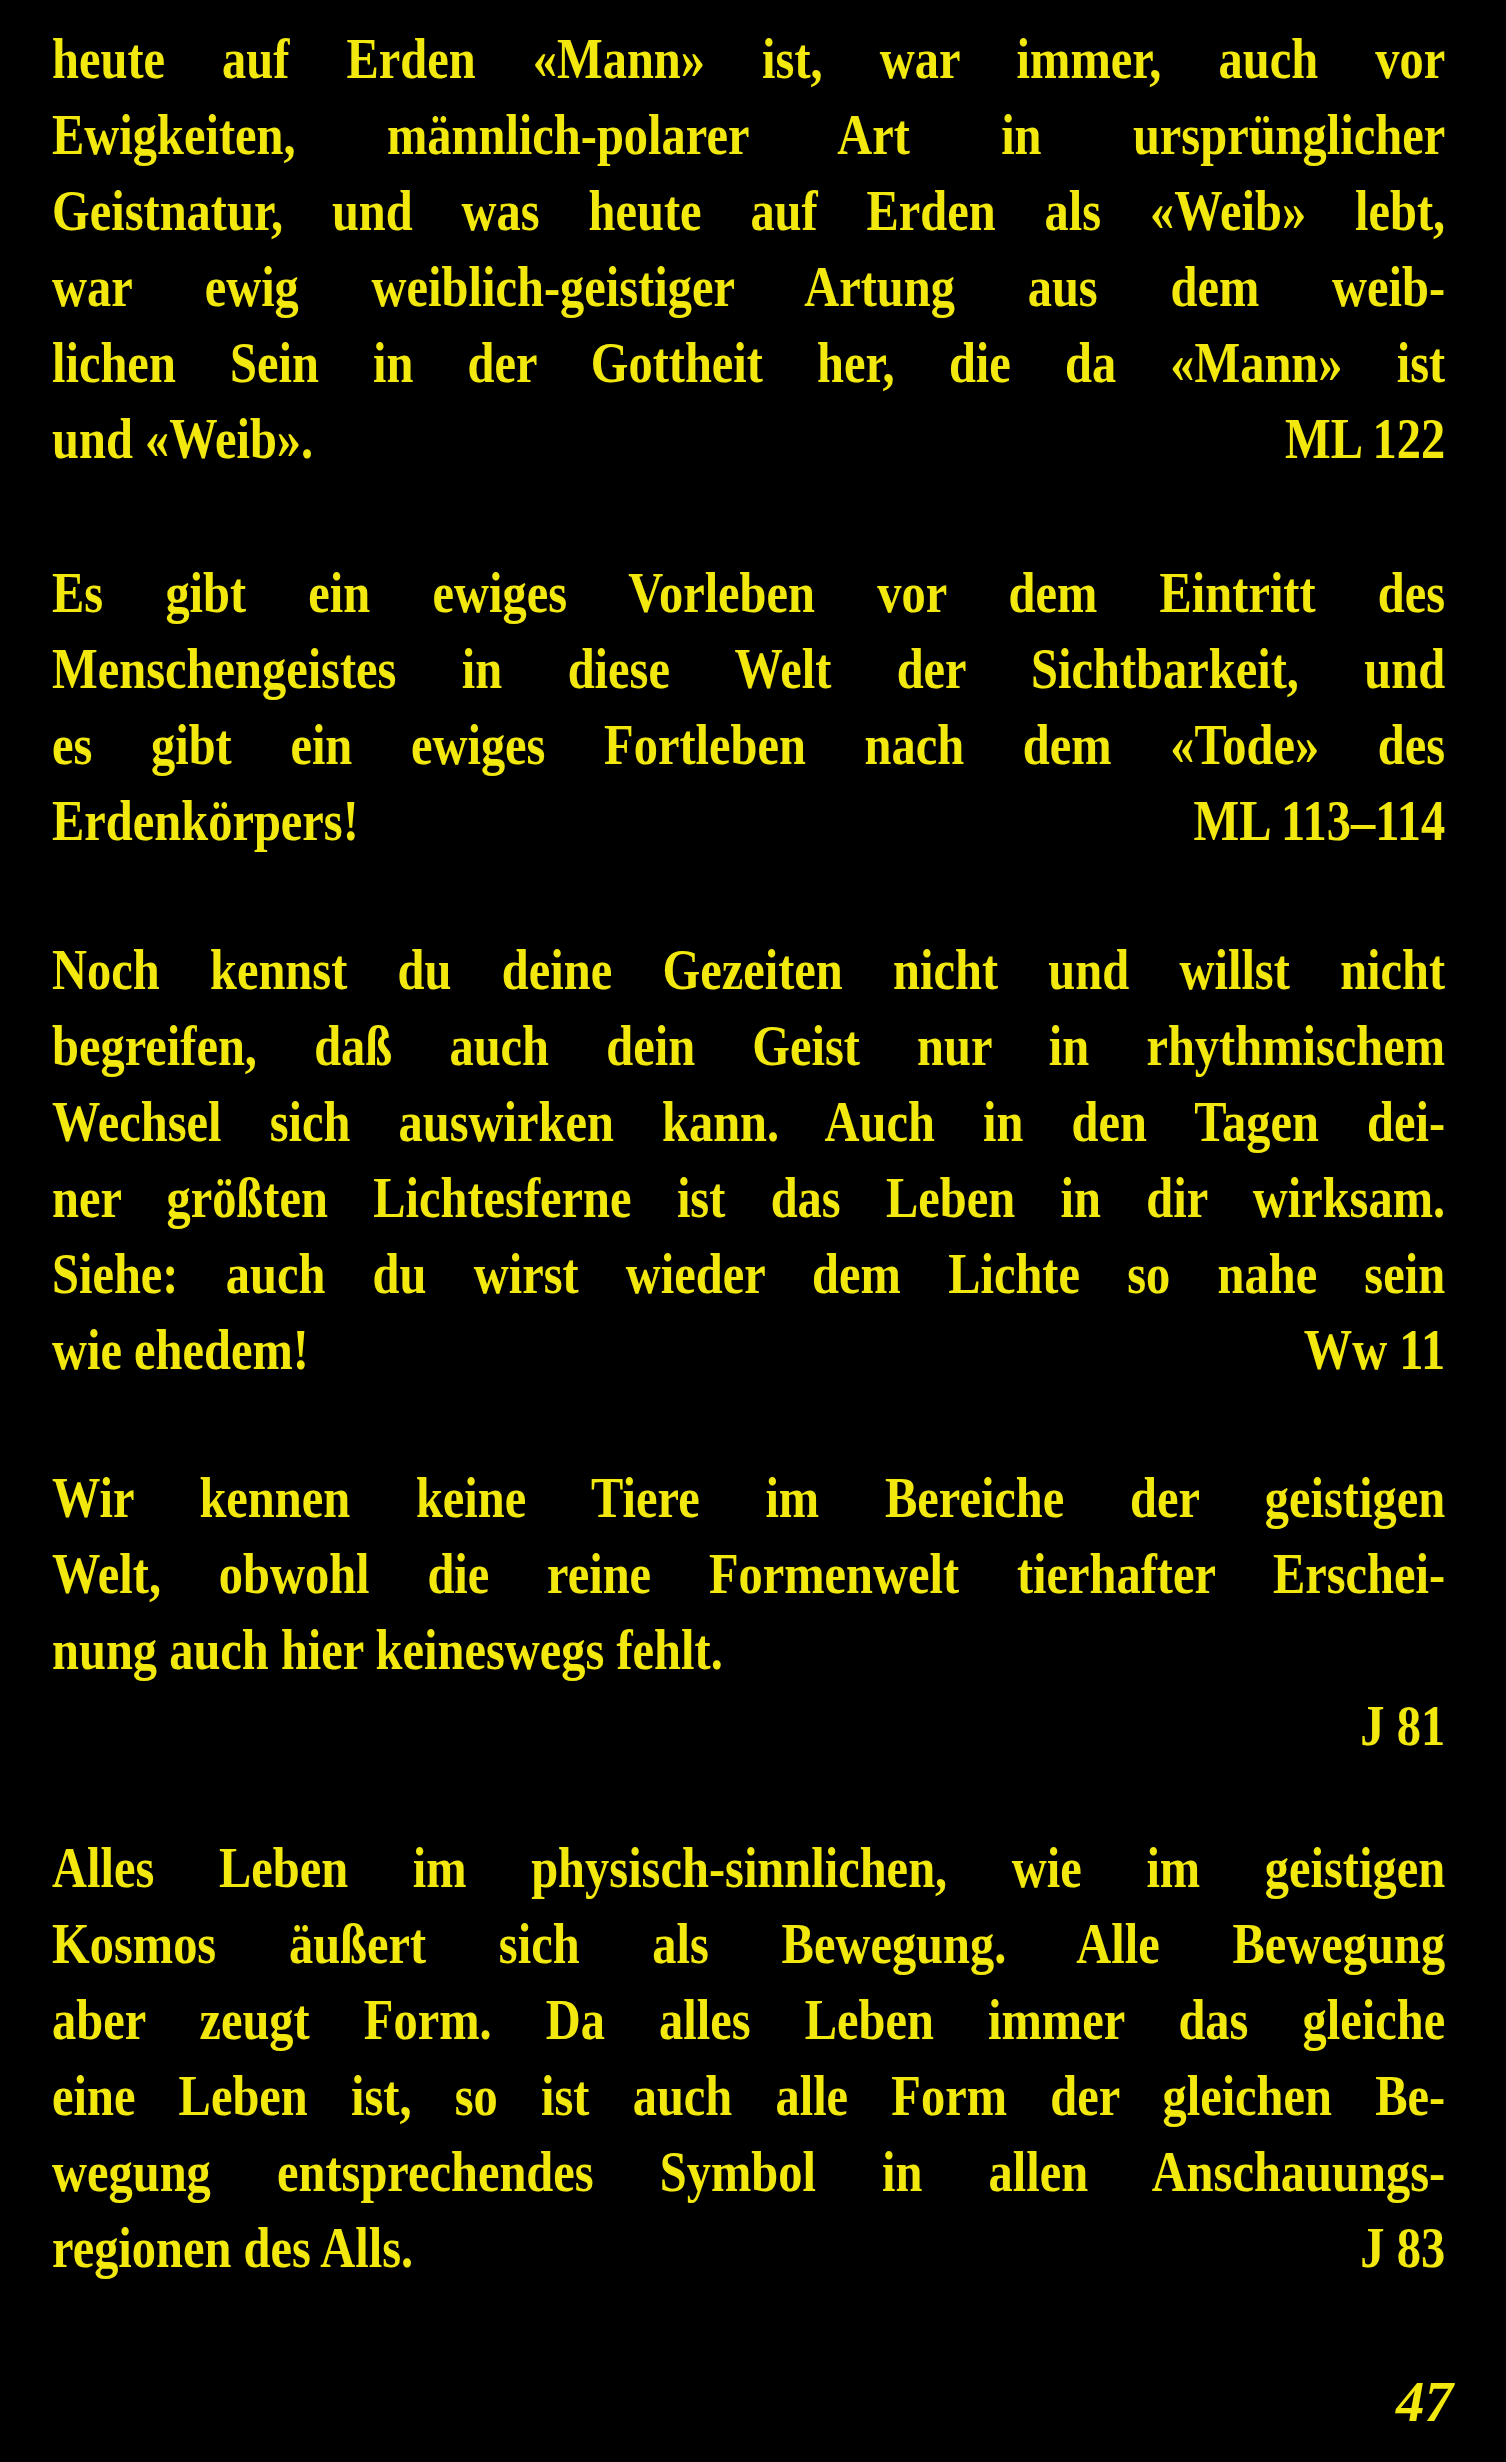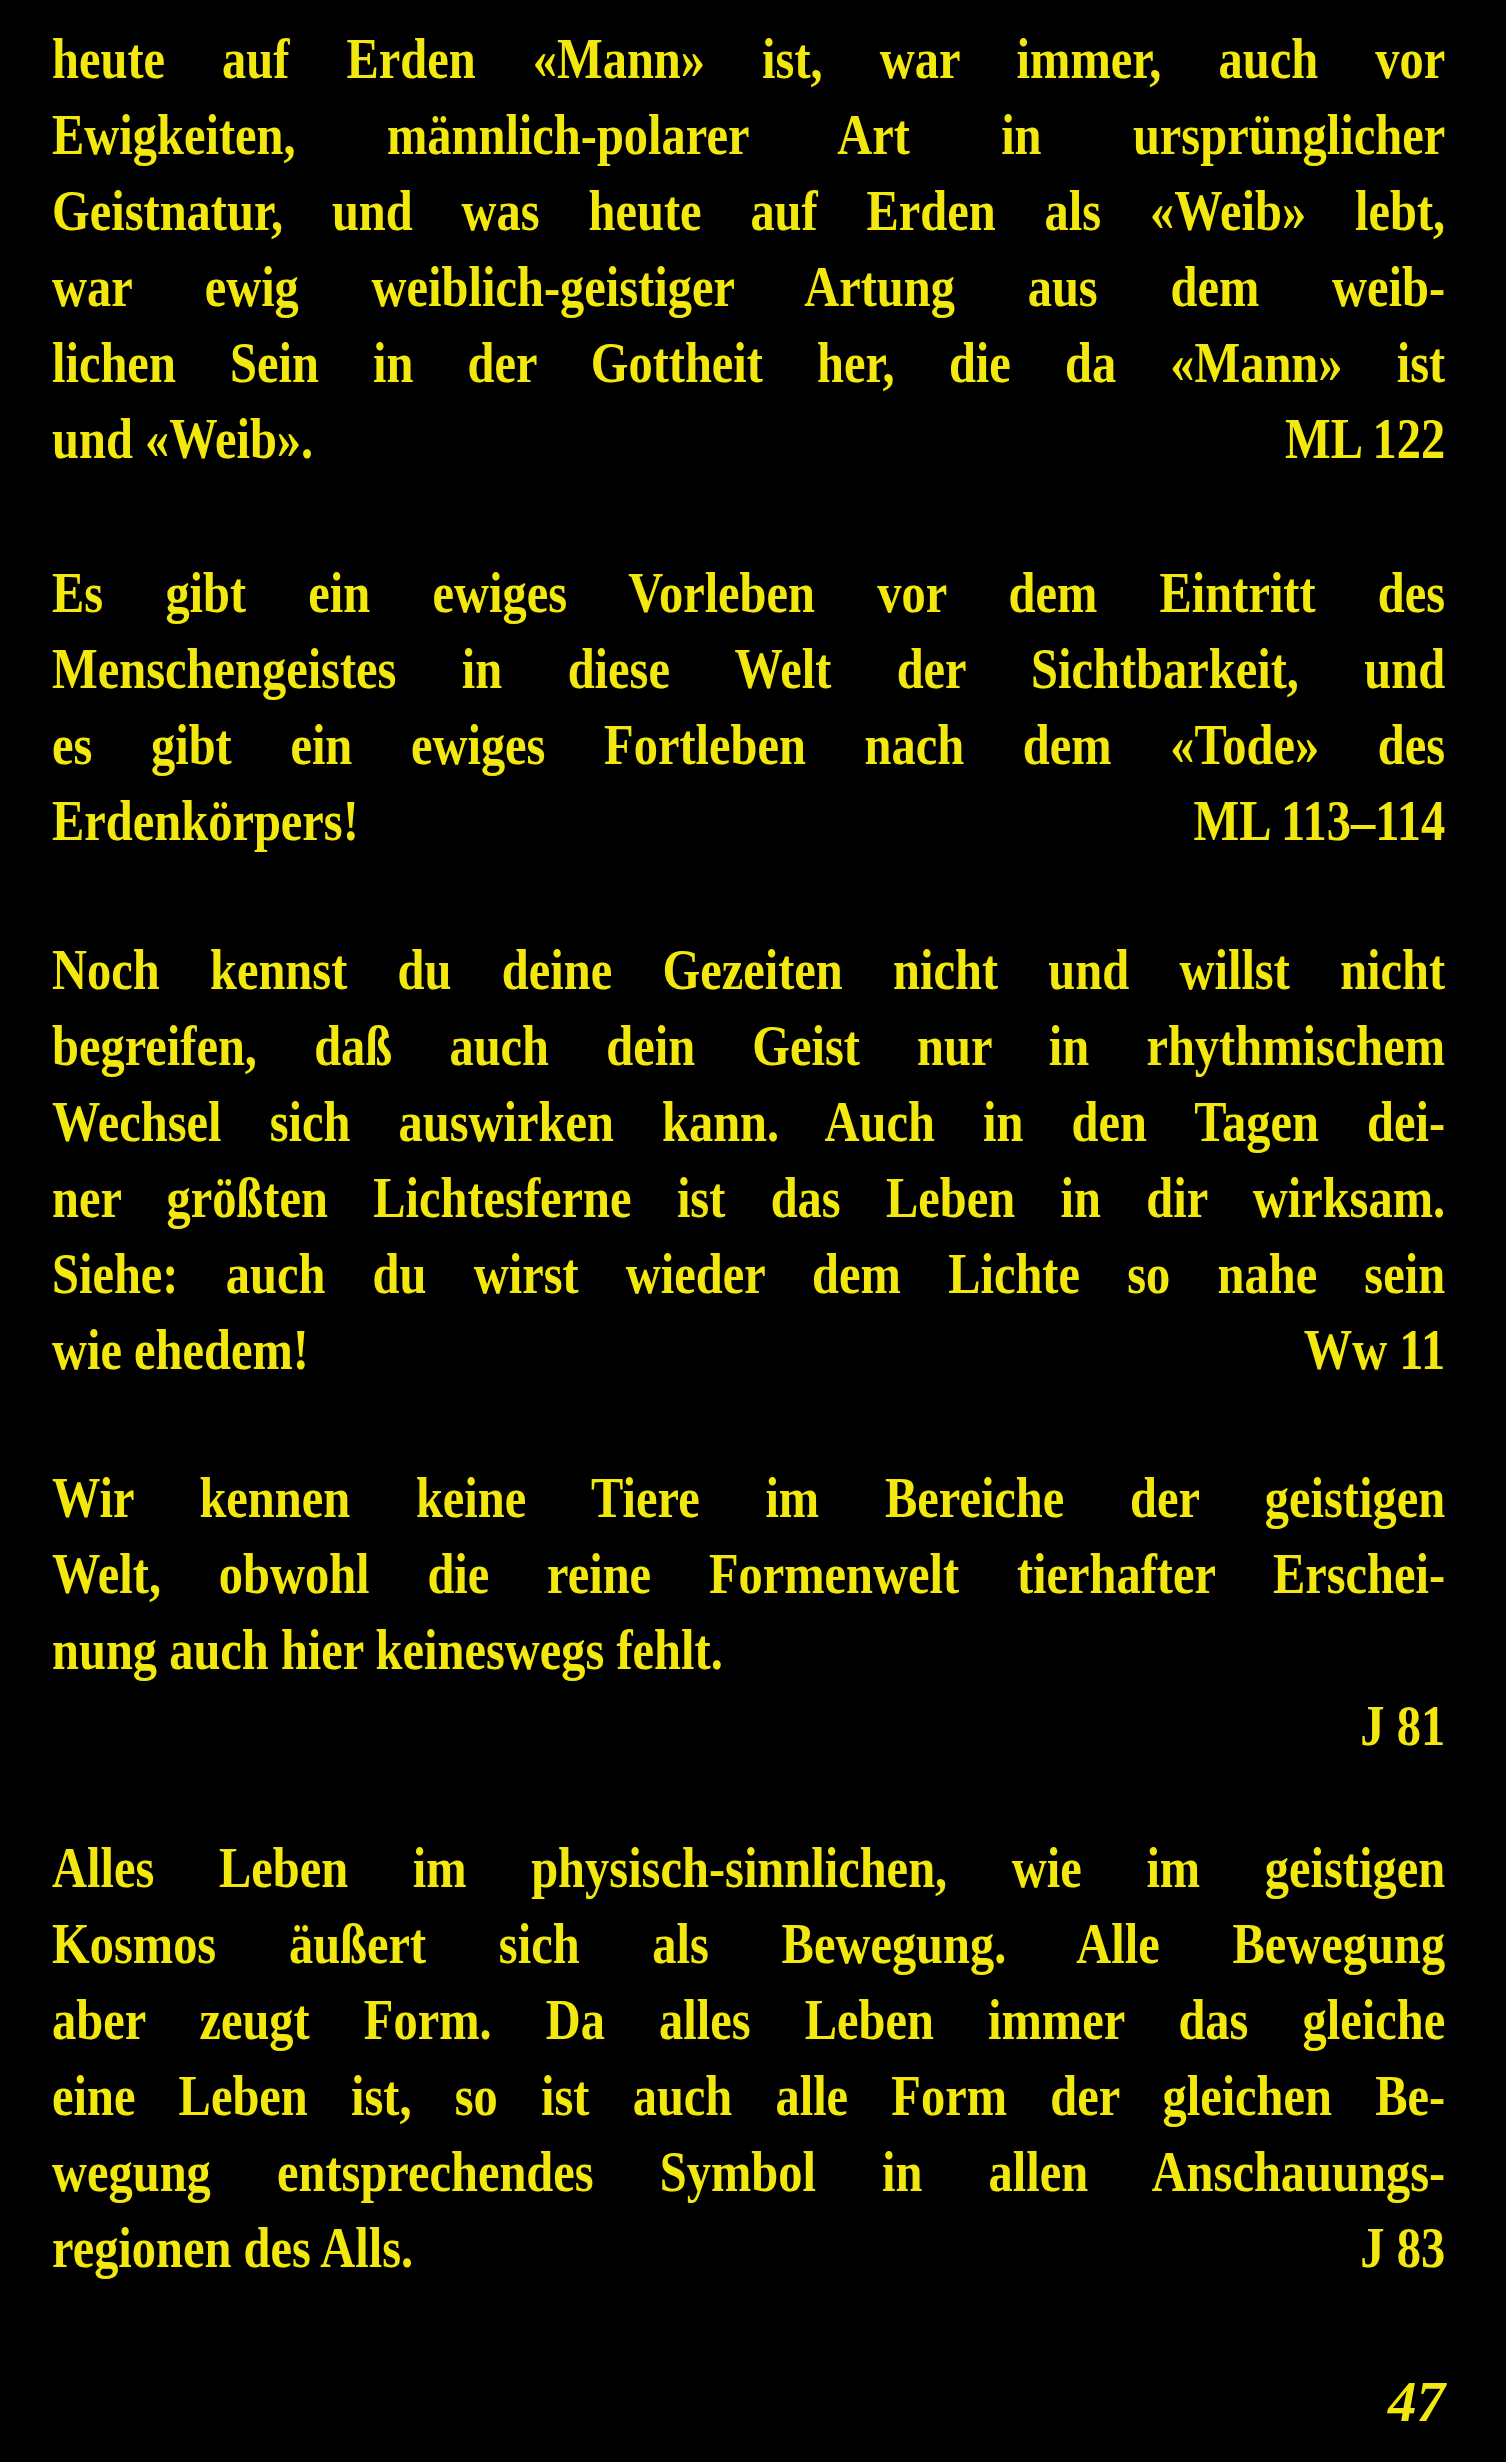--- a/index.html
+++ b/index.html
@@ -38,21 +38,21 @@
   }
   .refline {
     text-align: right;
   }
   .ref {
     white-space: nowrap;
   }
   .pagenum {
     position: absolute;
     top: 2364px;
-    right: 62px;
+    right: 54px;
     font-size: 57px;
     line-height: 76px;
     font-style: italic;
     font-weight: 700;
   }
   .p1 { top: 21px; }
   .p2 { top: 555px; }
   .p3 { top: 932px; }
   .p4 { top: 1460px; }
   .p5 { top: 1830px; }

